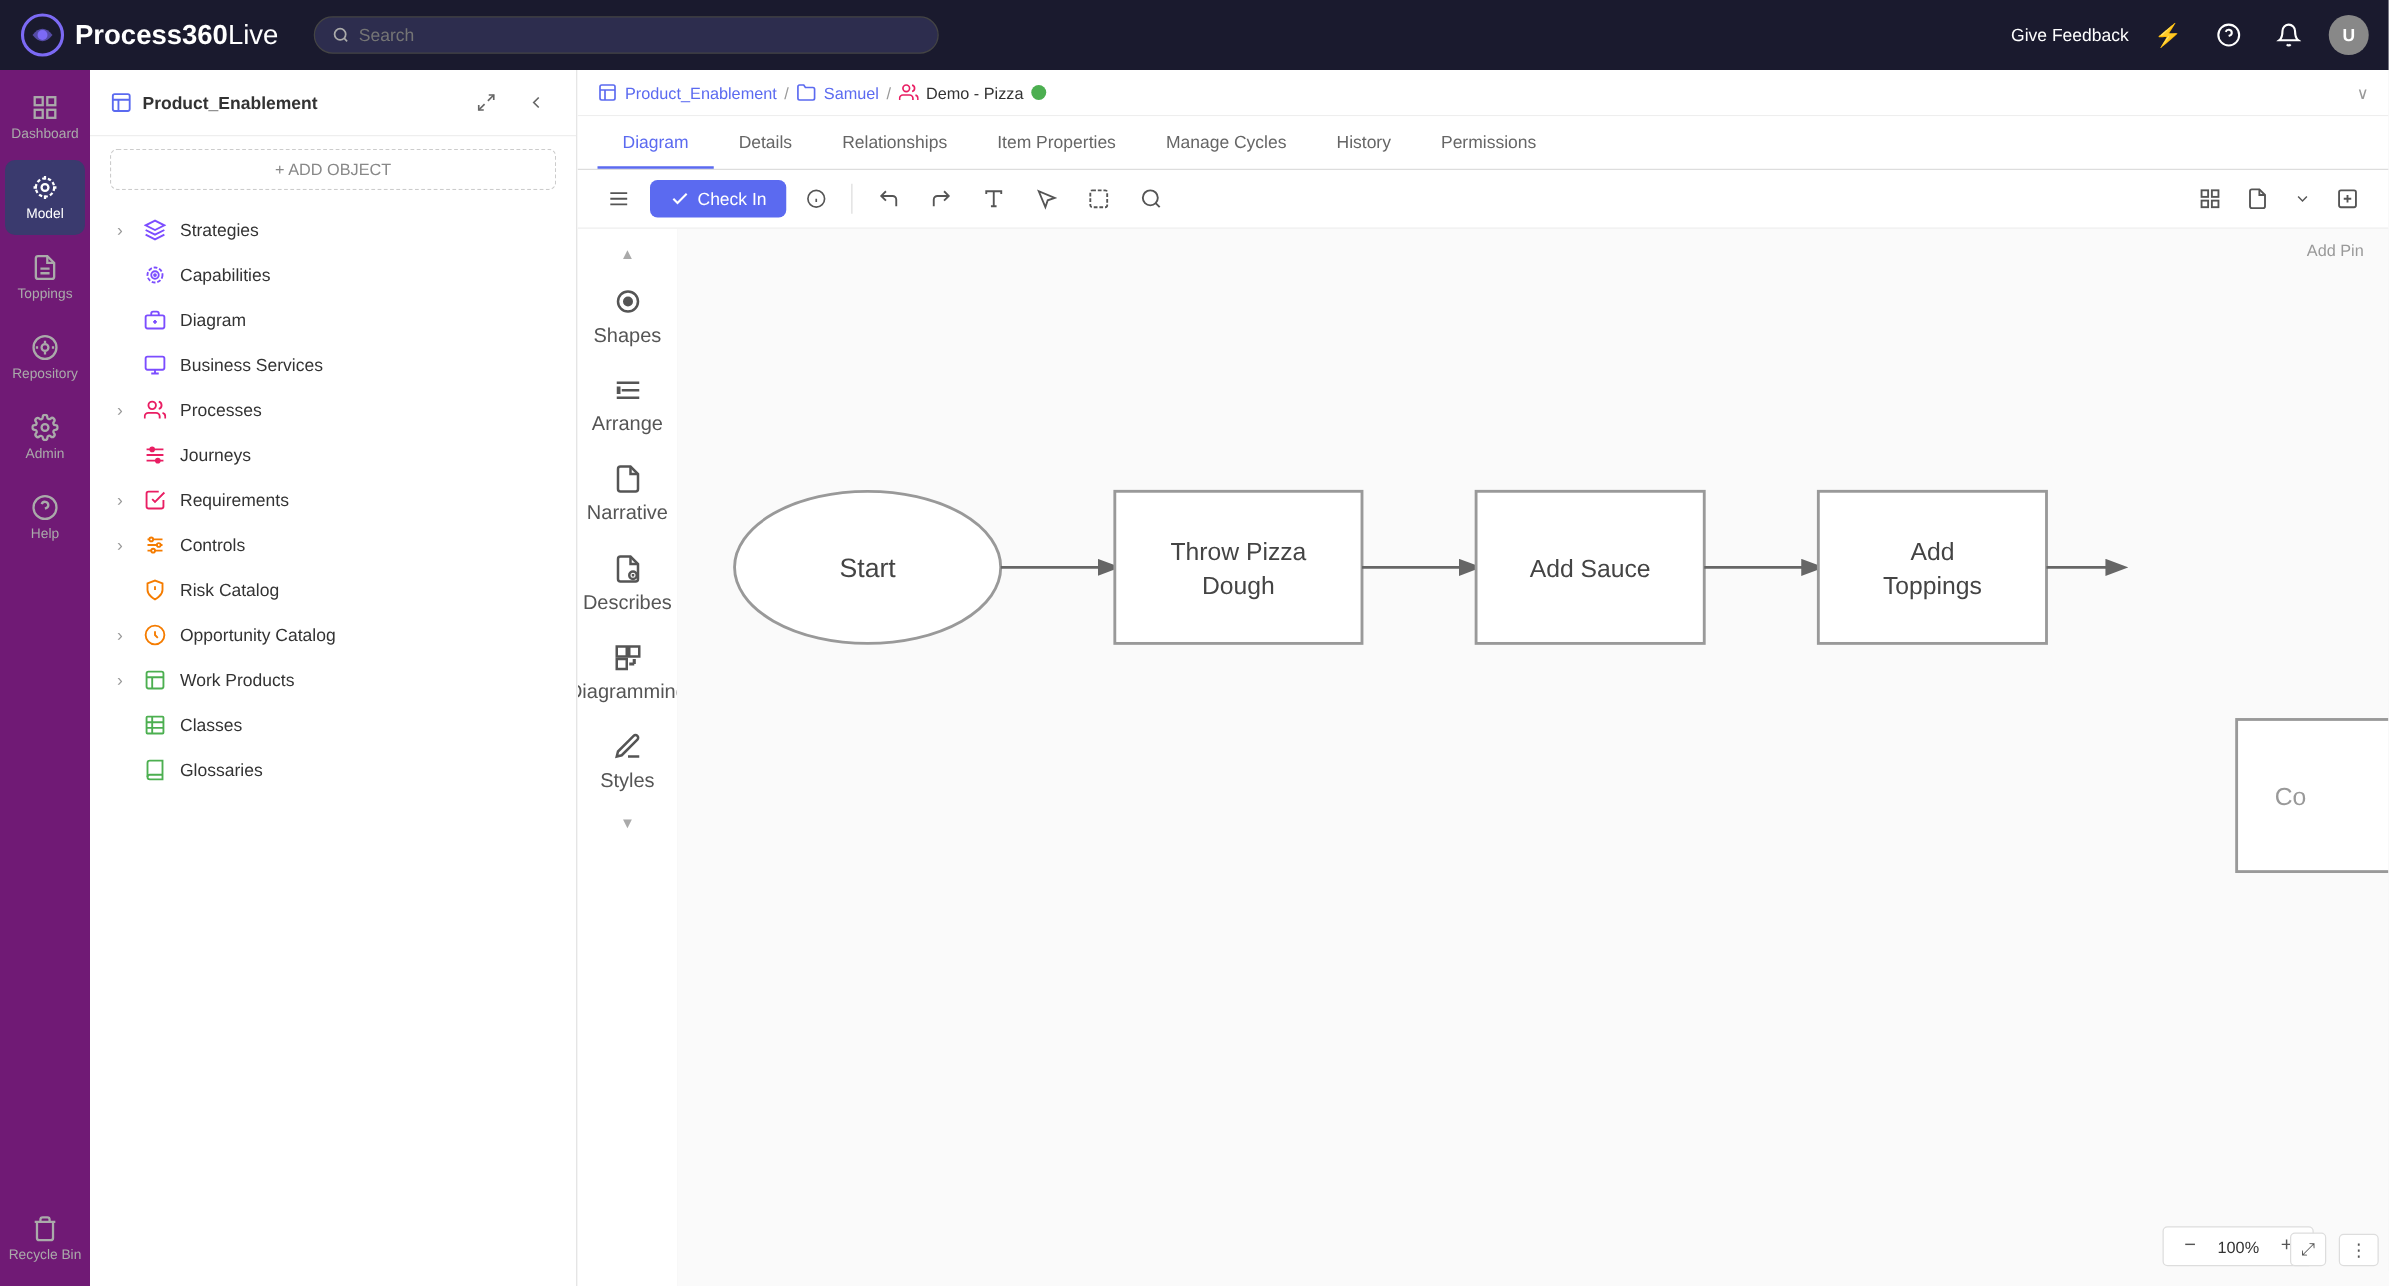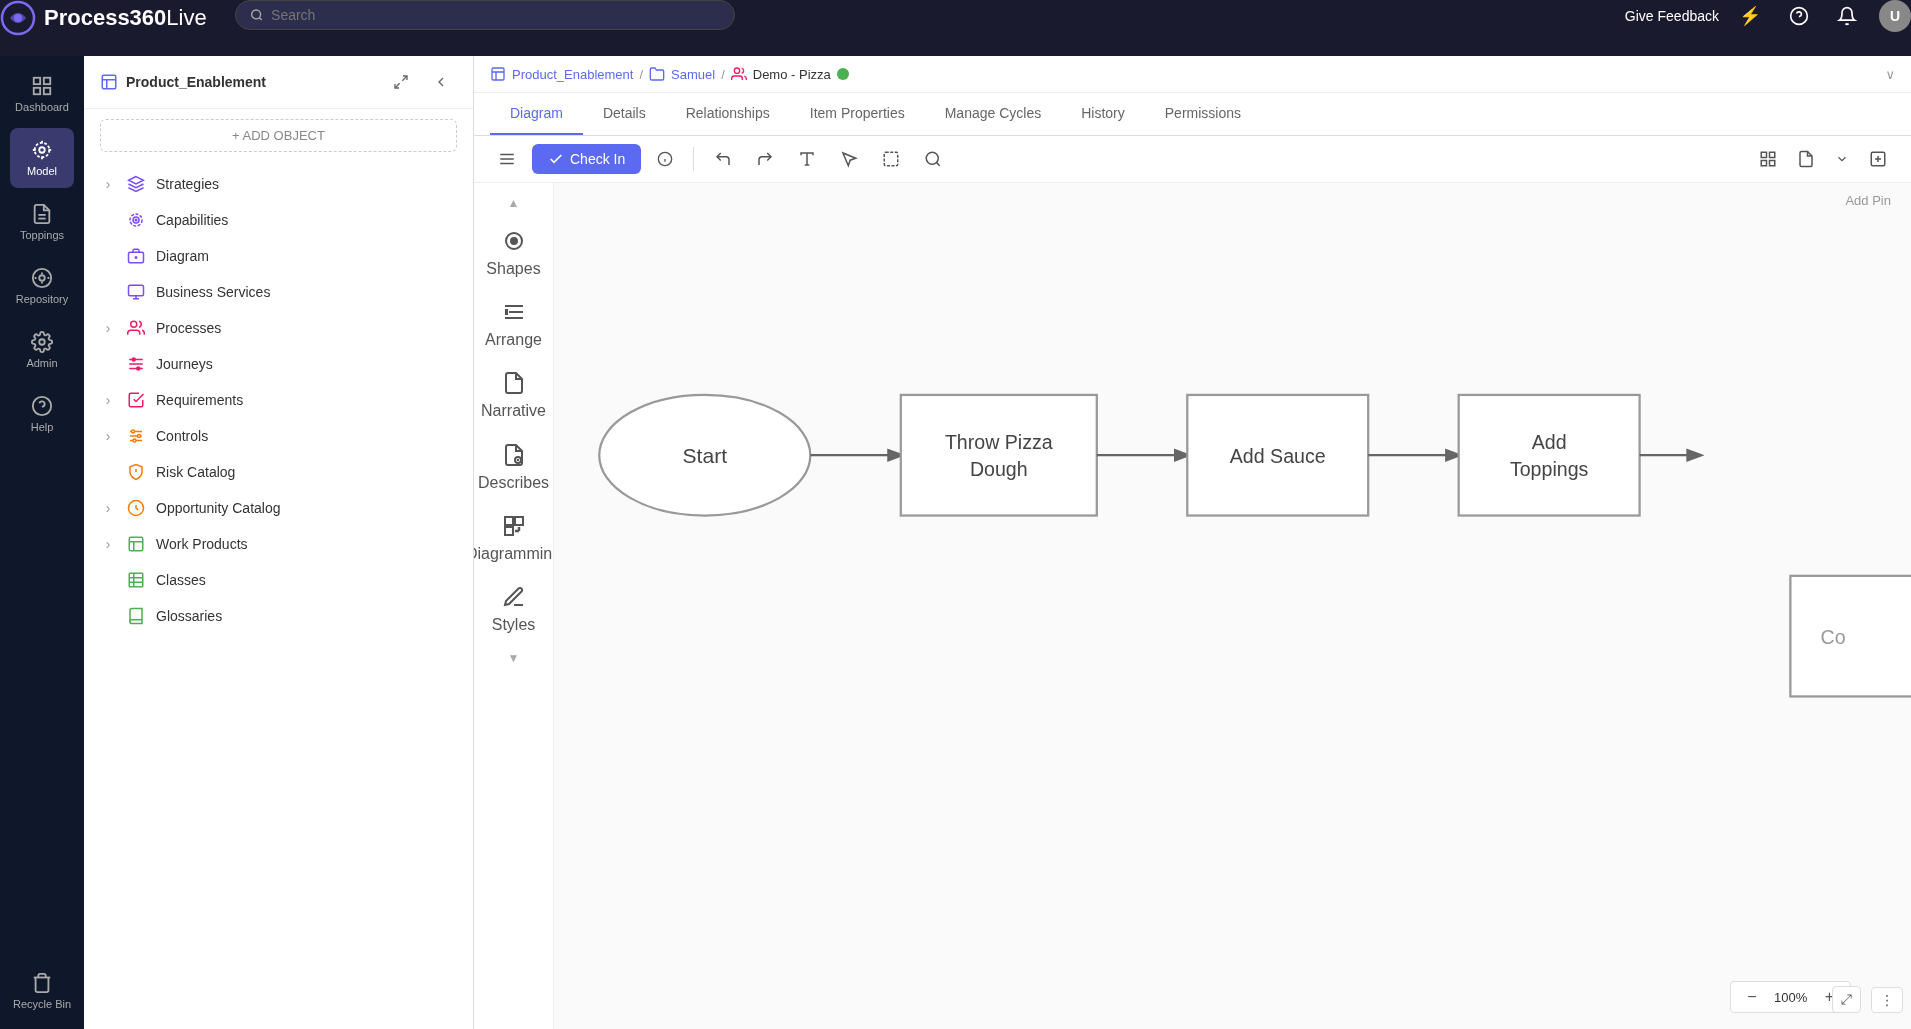--- a/index.html
+++ b/index.html
@@ -3,22 +3,22 @@
   <meta charset="utf-8">
   <style>
     * { box-sizing: border-box; margin: 0; padding: 0; }
     body { font-family: -apple-system, BlinkMacSystemFont, 'Segoe UI', sans-serif; background: #f0f0f0; height: 1029px; width: 1911px; overflow: hidden; display: flex; flex-direction: column; }
 
     
     .top-nav {
       background: #1a1a2e;
       height: 56px;
       display: flex;
-      align-items: flex-start;
-      padding: 0 0;
+      align-items: center;
+      padding: 0 16px;
       gap: 12px;
       flex-shrink: 0;
       color: white;
     }
     .logo-area {
       display: flex;
       align-items: center;
       gap: 8px;
       margin-right: 16px;
     }
@@ -94,22 +94,22 @@
 
     
     .main-layout {
       display: flex;
       flex: 1;
       overflow: hidden;
     }
 
     
     .left-sidebar {
-      width: 84px;
-      background: #0f172a;
+      width: 72px;
+      background: #701a75;
       display: flex;
       flex-direction: column;
       align-items: center;
       padding: 8px 0;
       gap: 4px;
       flex-shrink: 0;
     }
     .sidebar-item {
       display: flex;
       flex-direction: column;

